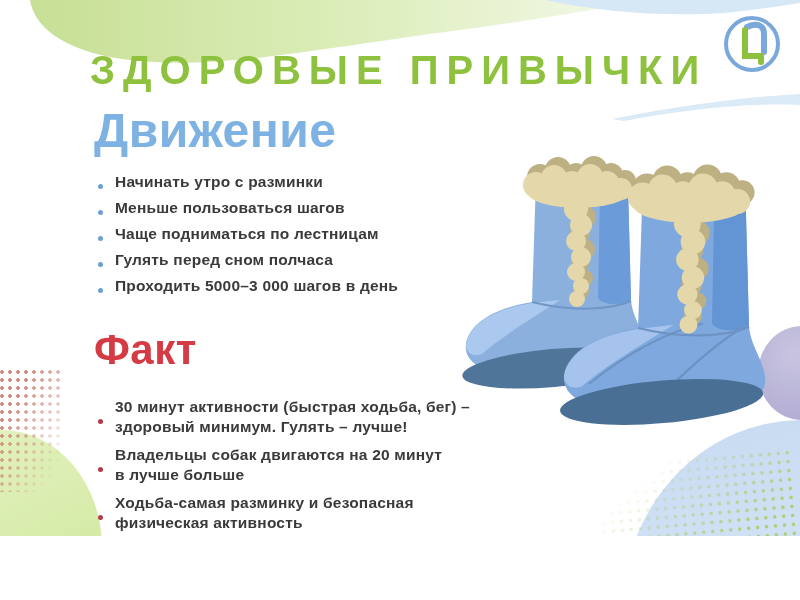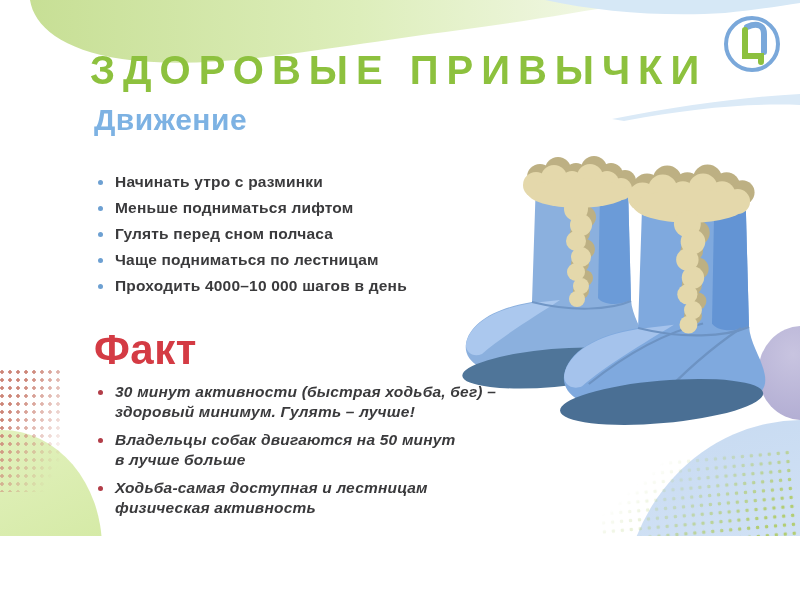--- a/index.html
+++ b/index.html
@@ -24,30 +24,30 @@
     -webkit-mask-image:linear-gradient(to top left,#000 35%,transparent 82%);
     mask-image:linear-gradient(to top left,#000 35%,transparent 82%);
   }
   .logo{position:absolute;left:720px;top:12px;z-index:3;}
   .title{
     position:absolute;left:90px;top:48px;z-index:2;margin:0;
     font-size:40px;font-weight:700;letter-spacing:8px;color:#8dc13e;white-space:nowrap;
   }
   .h-move{
     position:absolute;left:94px;top:103px;z-index:2;margin:0;
-    font-size:30px;font-weight:700;color:#7db2e3;letter-spacing:.5px;
+    font-size:48px;font-weight:700;color:#7db2e3;letter-spacing:.5px;
   }
   .h-fact{
     position:absolute;left:94px;top:326px;z-index:2;margin:0;
     font-size:42px;font-weight:700;color:#d43b44;letter-spacing:.5px;
   }
   ul.blist{position:absolute;z-index:2;margin:0;padding:0;list-style:none;width:460px;}
   .list-move{left:98px;top:172px;}
-  .list-fact{left:98px;top:382px;font-style:italic;}
-  .blist li{display:flex;gap:12px;align-items:flex-start;}
+  .list-fact{left:98px;top:397px;}
+  .blist li{display:flex;gap:12px;align-items:center;}
   .list-move li{margin-bottom:6px;}
   .list-fact li{margin-bottom:8px;}
   .li-gap{margin-top:5px;}
   .dot{width:5px;height:5px;border-radius:50%;margin-top:8px;flex-shrink:0;}
   .dot-blue{background:#6da0d2;}
   .dot-red{background:#b23d48;}
   .lines{display:block;}
   .lines span{display:block;white-space:nowrap;
     font-size:15.5px;line-height:20px;font-weight:700;color:#3a3a3c;letter-spacing:.2px;}
   .boots{position:absolute;left:448px;top:152px;z-index:2;}
@@ -106,62 +106,62 @@
   <ul class="blist list-move">
     <li>
         <span class="dot dot-blue"></span>
         <span class="lines">
           <span>Начинать утро с разминки</span>
         </span>
       </li>
     <li>
         <span class="dot dot-blue"></span>
         <span class="lines">
-          <span>Меньше подниматься лифтом</span>
+          <span>Меньше пользоваться шагов</span>
+        </span>
+      </li>
+    <li>
+        <span class="dot dot-blue"></span>
+        <span class="lines">
+          <span>Чаще подниматься по лестницам</span>
         </span>
       </li>
     <li>
         <span class="dot dot-blue"></span>
         <span class="lines">
           <span>Гулять перед сном полчаса</span>
         </span>
       </li>
     <li>
         <span class="dot dot-blue"></span>
         <span class="lines">
-          <span>Чаще подниматься по лестницам</span>
-        </span>
-      </li>
-    <li>
-        <span class="dot dot-blue"></span>
-        <span class="lines">
-          <span>Проходить 4000–10 000 шагов в день</span>
+          <span>Проходить 5000–3 000 шагов в день</span>
         </span>
       </li>
   </ul>
 
   <ul class="blist list-fact">
     <li>
         <span class="dot dot-red"></span>
         <span class="lines">
           <span>30 минут активности (быстрая ходьба, бег) –</span>
           <span>здоровый минимум. Гулять – лучше!</span>
         </span>
       </li>
     <li>
         <span class="dot dot-red"></span>
         <span class="lines">
-          <span>Владельцы собак двигаются на 50 минут</span>
+          <span>Владельцы собак двигаются на 20 минут</span>
           <span>в лучше больше</span>
         </span>
       </li>
     <li>
         <span class="dot dot-red"></span>
         <span class="lines">
-          <span>Ходьба-самая доступная и лестницам</span>
+          <span>Ходьба-самая разминку и безопасная</span>
           <span>физическая активность</span>
         </span>
       </li>
   </ul>
 
   <svg class="boots" width="330" height="300" viewBox="0 0 330 300">
     <defs>
       <g id="furA">
         <circle cx="88" cy="30" r="13"></circle>
           <circle cx="106" cy="23" r="13"></circle>

